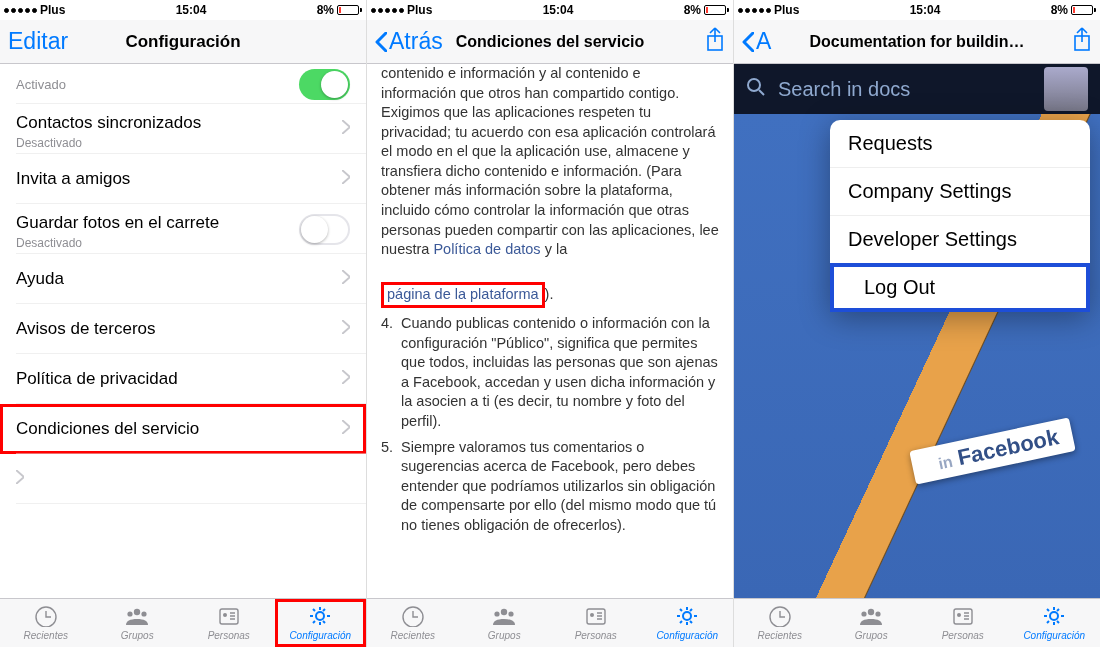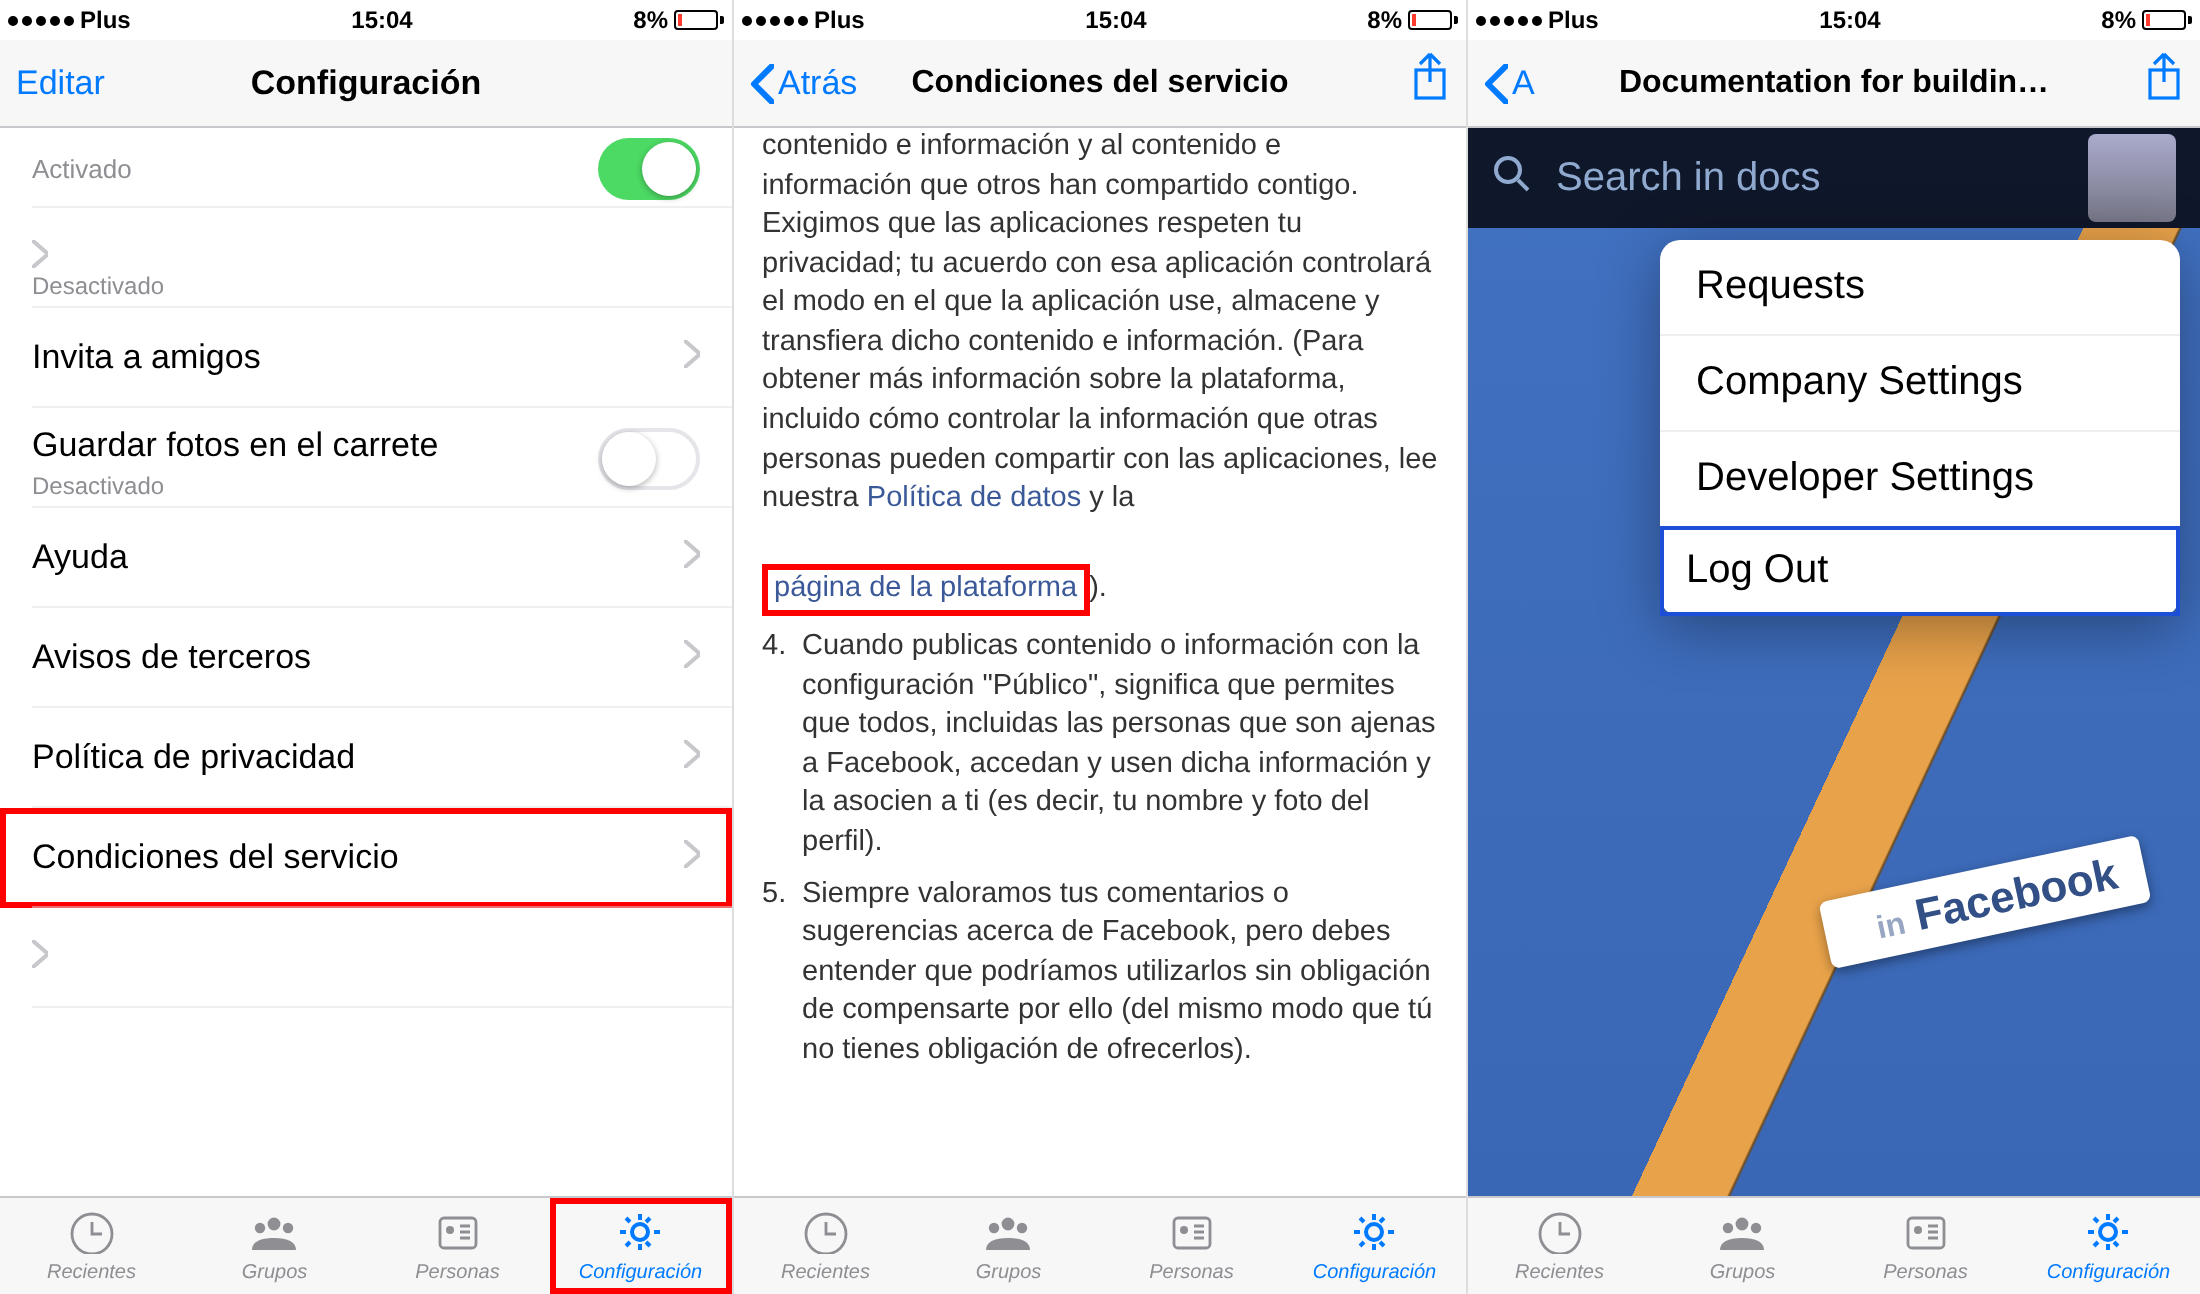--- a/index.html
+++ b/index.html
@@ -16,21 +16,21 @@
   .dot.f { background:#000; }
   .battery { display:flex; align-items:center; gap:1px; }
   .batt-body { width:22px; height:10px; border:1px solid #000; border-radius:2px; position:relative; }
   .batt-fill { position:absolute; left:1px; top:1px; bottom:1px; width:8%; background:#ff3b30; }
   .batt-tip  { width:2px; height:4px; background:#000; border-radius:0 1px 1px 0; }
 
   
   .nav { height:44px; display:flex; align-items:center; justify-content:space-between; border-bottom:1px solid #c8c7cc; padding:0 8px; background:#f7f7f8; position:relative; }
   .nav .title { position:absolute; left:0; right:0; text-align:center; font-weight:600; font-size:17px; pointer-events:none; }
   .nav .title.long { font-size:16px; padding:0 44px; white-space:nowrap; overflow:hidden; text-overflow:ellipsis; }
-  .nav .btn { color:#007aff; font-size:17px; display:flex; align-items:center; gap:2px; cursor:pointer; z-index:2; }
+  .nav .btn { color:#007aff; font-size:23px; display:flex; align-items:center; gap:2px; cursor:pointer; z-index:2; }
   .nav .btn svg { width:12px; height:20px; }
   .share-btn { cursor:pointer; z-index:2; }
   .share-btn svg { width:20px; height:26px; }
 
   
   .content { flex:1; overflow:hidden; background:#fff; }
   .list { background:#fff; }
   .row { display:flex; align-items:center; height:50px; padding:0 16px; position:relative; }
   .row::after { content:""; position:absolute; left:16px; right:0; bottom:0; height:1px; background:#e0e0e0; transform:scaleY(.5); }
   .row .label { font-size:17px; flex:1; }
@@ -63,21 +63,21 @@
   .docs-body { position:absolute; top:50px; left:0; right:0; bottom:0;
                background:
                  linear-gradient(115deg, transparent 52%, #e8a24a 52%, #e8a24a 60%, #6b4b20 60.2%, transparent 60.4%),
                  linear-gradient(#4070c0,#3a67b5);
                display:flex; align-items:flex-end; justify-content:flex-end; }
   .fb-tag { margin:0 26px 130px 0; transform:rotate(-12deg); background:#fff; color:#324f86; font-size:22px; font-weight:600; padding:4px 14px 4px 26px; border-radius:4px; box-shadow:0 2px 6px rgba(0,0,0,.4); }
   .popover { position:absolute; top:56px; right:10px; width:260px; background:#fff; border-radius:10px; box-shadow:0 6px 30px rgba(0,0,0,.35); }
   .popover::before { content:""; position:absolute; top:-8px; right:20px; border:8px solid transparent; border-bottom-color:#fff; }
   .popover .item { padding:12px 18px; font-size:20px; }
   .popover .item + .item { border-top:1px solid #eee; }
-  .popover .item.highlight { padding:9px 11px; border:2px solid #1d4ed8; }
+  .popover .item.highlight { padding:9px 30px; border:4px solid #1d4ed8; }
 
   
   .tabbar { height:49px; border-top:1px solid #c8c7cc; background:#f7f7f8; display:flex;font-style:italic; }
   .tab { flex:1; display:flex; flex-direction:column; align-items:center; justify-content:center; gap:1px; color:#8e8e93; font-size:10px; cursor:pointer; position:relative; }
   .tab.active { color:#007aff; }
   .tab svg { width:26px; height:22px; }
   .tab.highlight { box-shadow:inset 0 0 0 3px #ff0000; }
 
   .mag-icon svg { width:20px; height:20px; }
 </style>
@@ -158,20 +158,21 @@
 
   <div class="content">
     <div class="list">
       <div class="row" style="height:40px">
         <span class="label" style="font-size:13px;color:#8e8e93">Activado</span>
         <span class="switch on">
               <span class="knob"></span>
             </span>
       </div>
       <div class="row twoline">
+        <span class="label">Contactos sincronizados</span>
         <span class="sub">Desactivado</span>
         <span class="chev"><svg>
                 <use href="#chev-right"></use>
               </svg></span>
       </div>
       <div class="row">
         <span class="label">Invita a amigos</span>
         <span class="chev"><svg>
                 <use href="#chev-right"></use>
               </svg></span>

